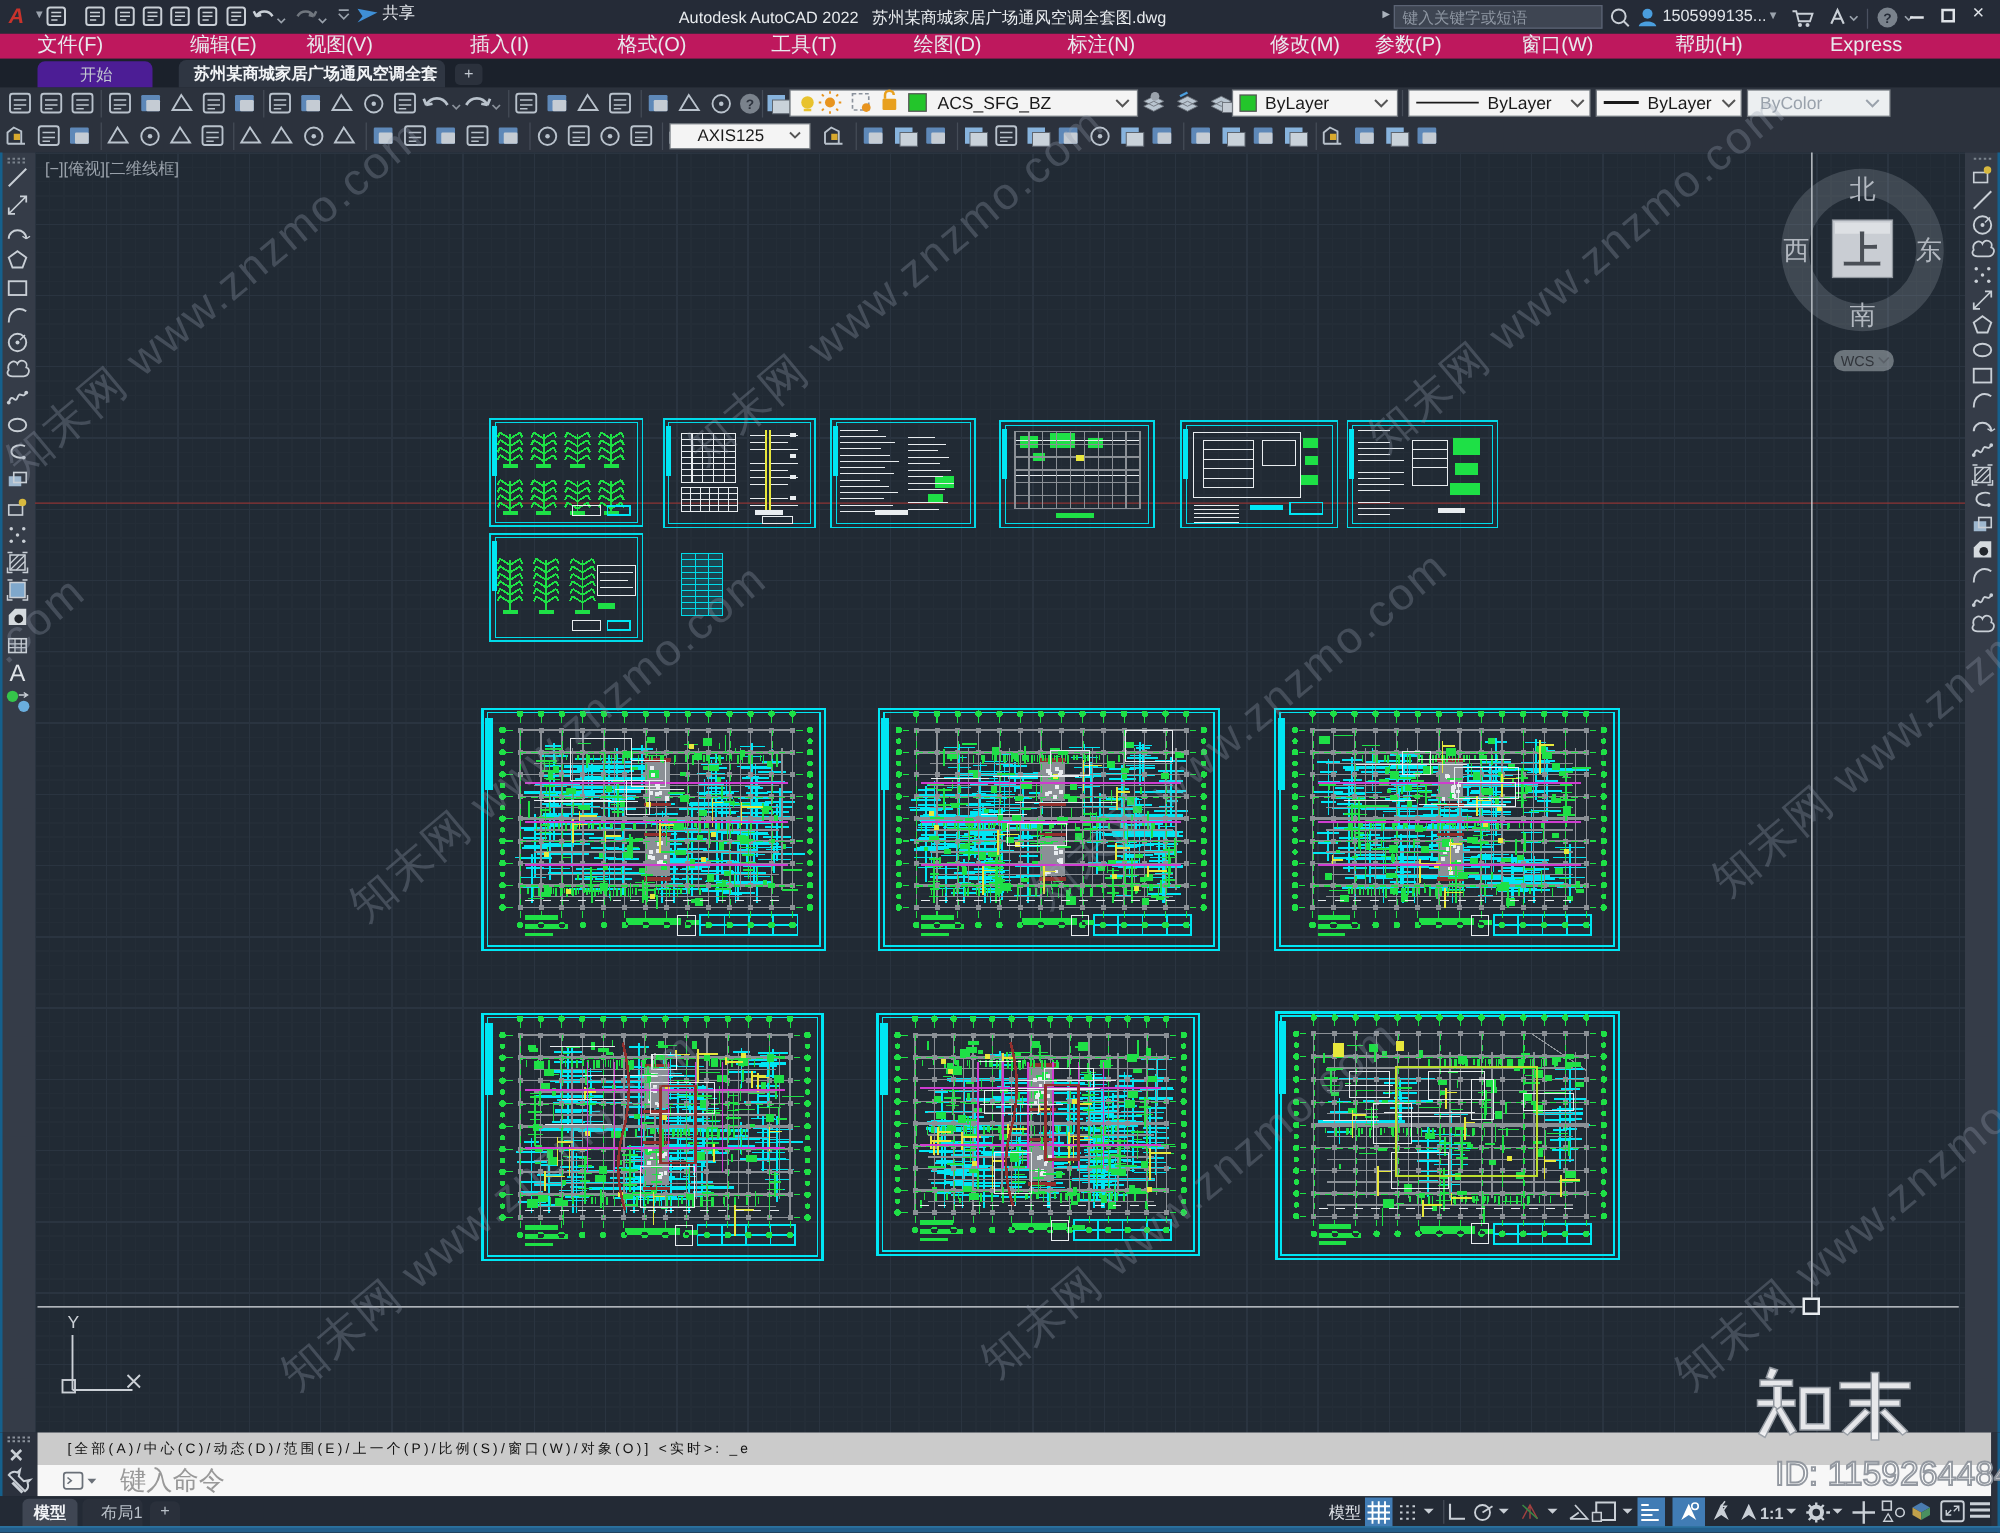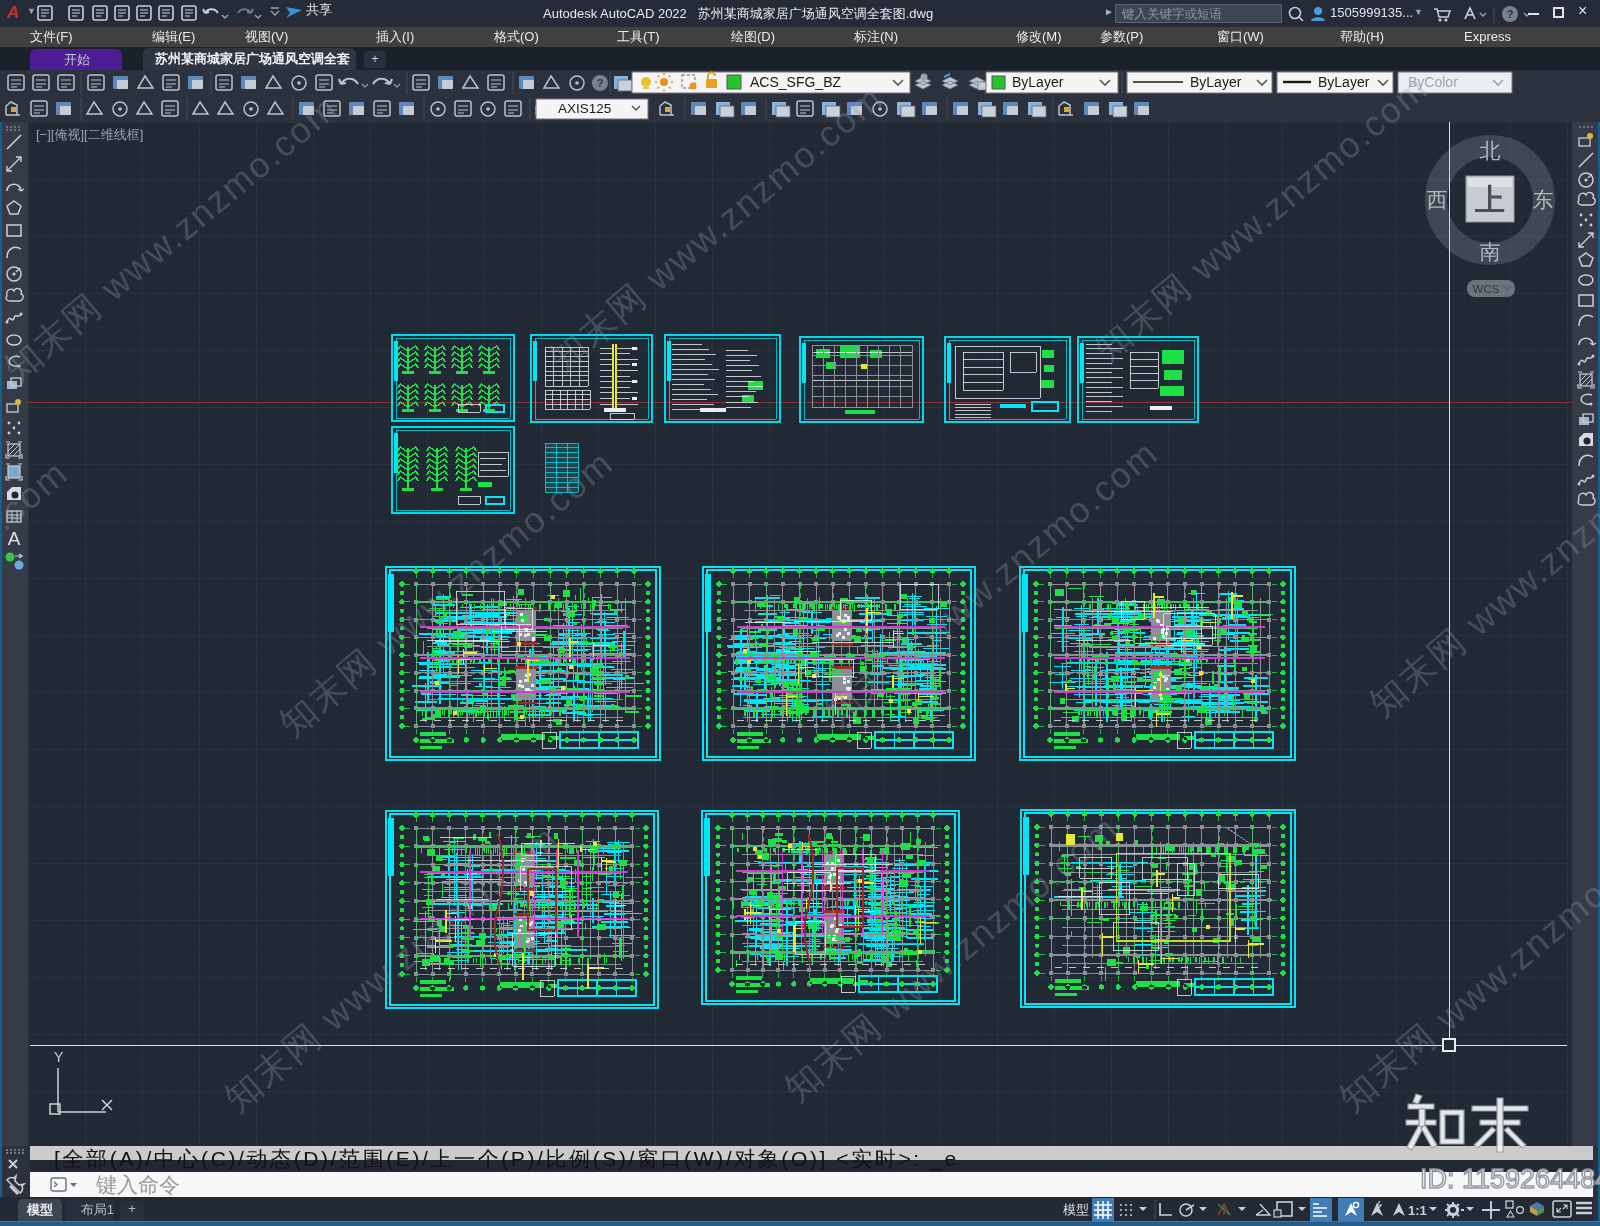--- a/index.html
+++ b/index.html
@@ -1,29 +1,29 @@
 <!DOCTYPE html>
 <html><head><meta charset="utf-8"><title>a</title><style>
 *{margin:0;padding:0;box-sizing:border-box}
 html,body{width:1600px;height:1226px;overflow:hidden;background:#222935;font-family:"Liberation Sans",sans-serif}
 .abs{position:absolute}
 #titlebar{left:0;top:0;width:1600px;height:27px;background:#252b37;color:#e4e7ec;font-size:13px}
-#menubar{left:0;top:27px;width:1600px;height:20px;background:#404040;color:#e8eaee;font-size:13px}
+#menubar{left:0;top:27px;width:1600px;height:20px;background:#be185d;color:#e8eaee;font-size:16px}
 #tabbar{left:0;top:47px;width:1600px;height:23px;background:#1b212b}
 #ribbon{left:0;top:70px;width:1600px;height:52px;background:#2c323d}
 #lefttool{left:0;top:122px;width:28px;height:1024px;background:#353c48;border-left:2px solid #15608c}
 #righttool{left:1572px;top:122px;width:28px;height:1024px;background:#353c48;border-right:2px solid #15608c}
 #canvas{left:28px;top:122px;width:1544px;height:1024px;background-color:#212a34;
  background-image:
   repeating-linear-gradient(to right,#2a3440 0 1px,transparent 1px 57px),
   repeating-linear-gradient(to bottom,#2a3440 0 1px,transparent 1px 57px),
   repeating-linear-gradient(to right,#242d37 0 1px,transparent 1px 11.4px),
   repeating-linear-gradient(to bottom,#242d37 0 1px,transparent 1px 11.4px);}
 #cmdgrip{left:0;top:1146px;width:30px;height:51px;background:#2b313d;border-left:2px solid #15608c}
-#cmdgray{left:30px;top:1146px;width:1563px;height:14px;background:#cbcbcb;color:#111;font-size:21px;letter-spacing:2.6px;line-height:26px;white-space:nowrap}
+#cmdgray{left:30px;top:1146px;width:1563px;height:26px;background:#cbcbcb;color:#111;font-size:11px;letter-spacing:2.6px;line-height:26px;white-space:nowrap}
 #cmdwhite{left:30px;top:1172px;width:1563px;height:25px;background:#f7f7f7;color:#999;font-size:21px;line-height:25px}
 #bottomrow{left:0;top:1197px;width:1600px;height:25px;background:#232a35}
 #bottomstrip{left:0;top:1221px;width:1600px;height:5px;background:#235e8a;border-top:1px solid #2f7cab}
 .wm{position:absolute;color:rgba(150,160,175,0.30);font-size:36px;letter-spacing:2px;transform:rotate(-40deg);transform-origin:0 50%;white-space:nowrap;z-index:50;pointer-events:none}
 .mi{position:absolute;top:0;height:20px;line-height:20px}
 </style></head><body>
 <div class="abs" id="titlebar">
     <span class="abs" style="left:7px;top:3px;font-size:17px;font-weight:bold;color:#c8332c;font-style:italic">A</span>
     <span class="abs" style="left:27px;top:6px;color:#9aa2ac;font-size:9px">▼</span>
     <svg class="abs" style="left:0;top:0" width="560" height="27">

